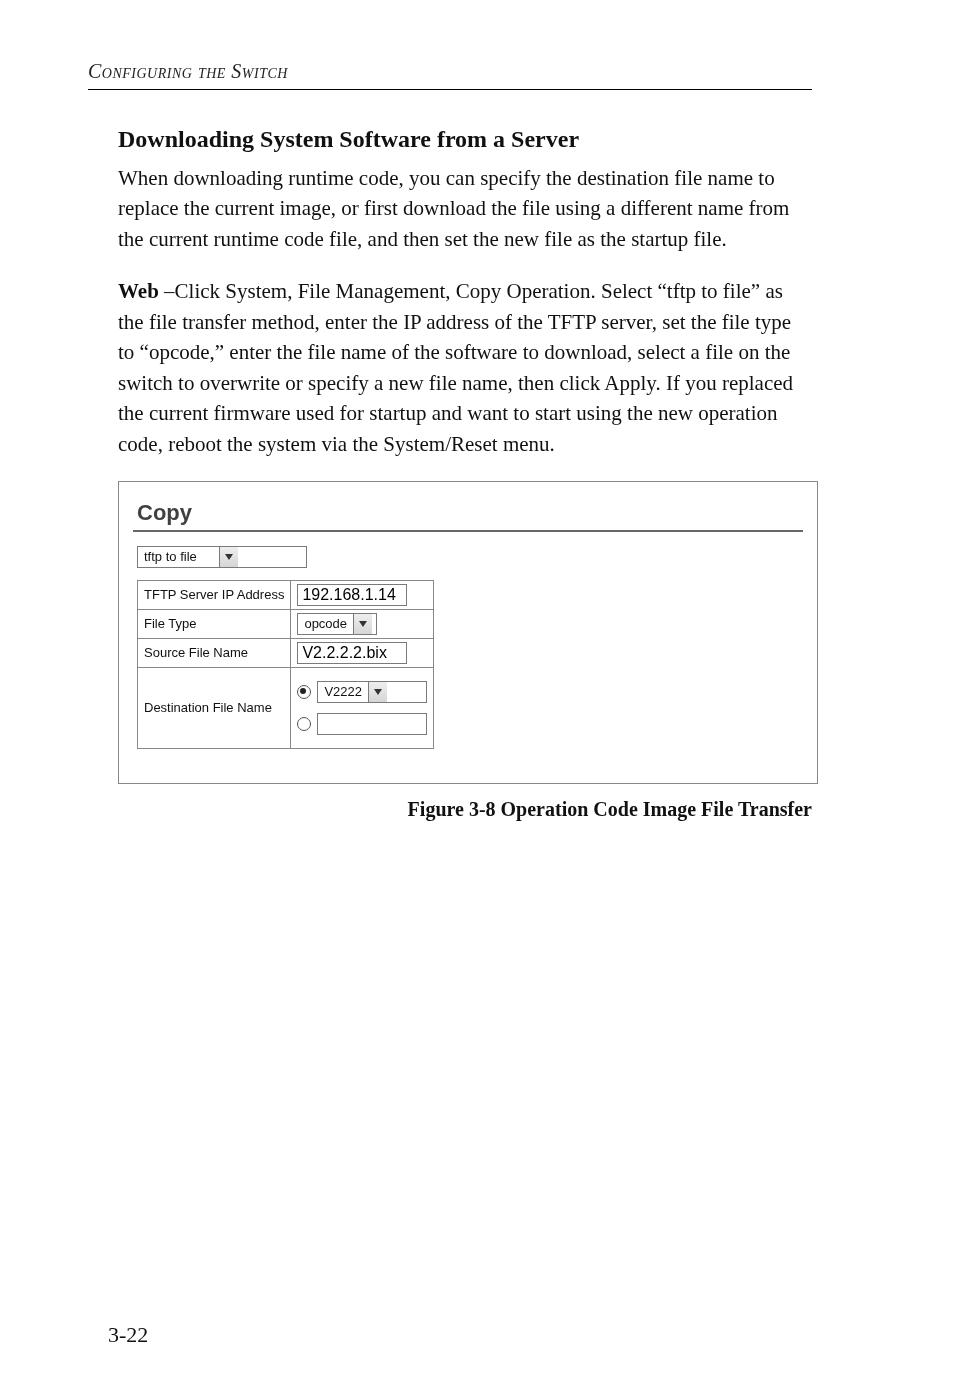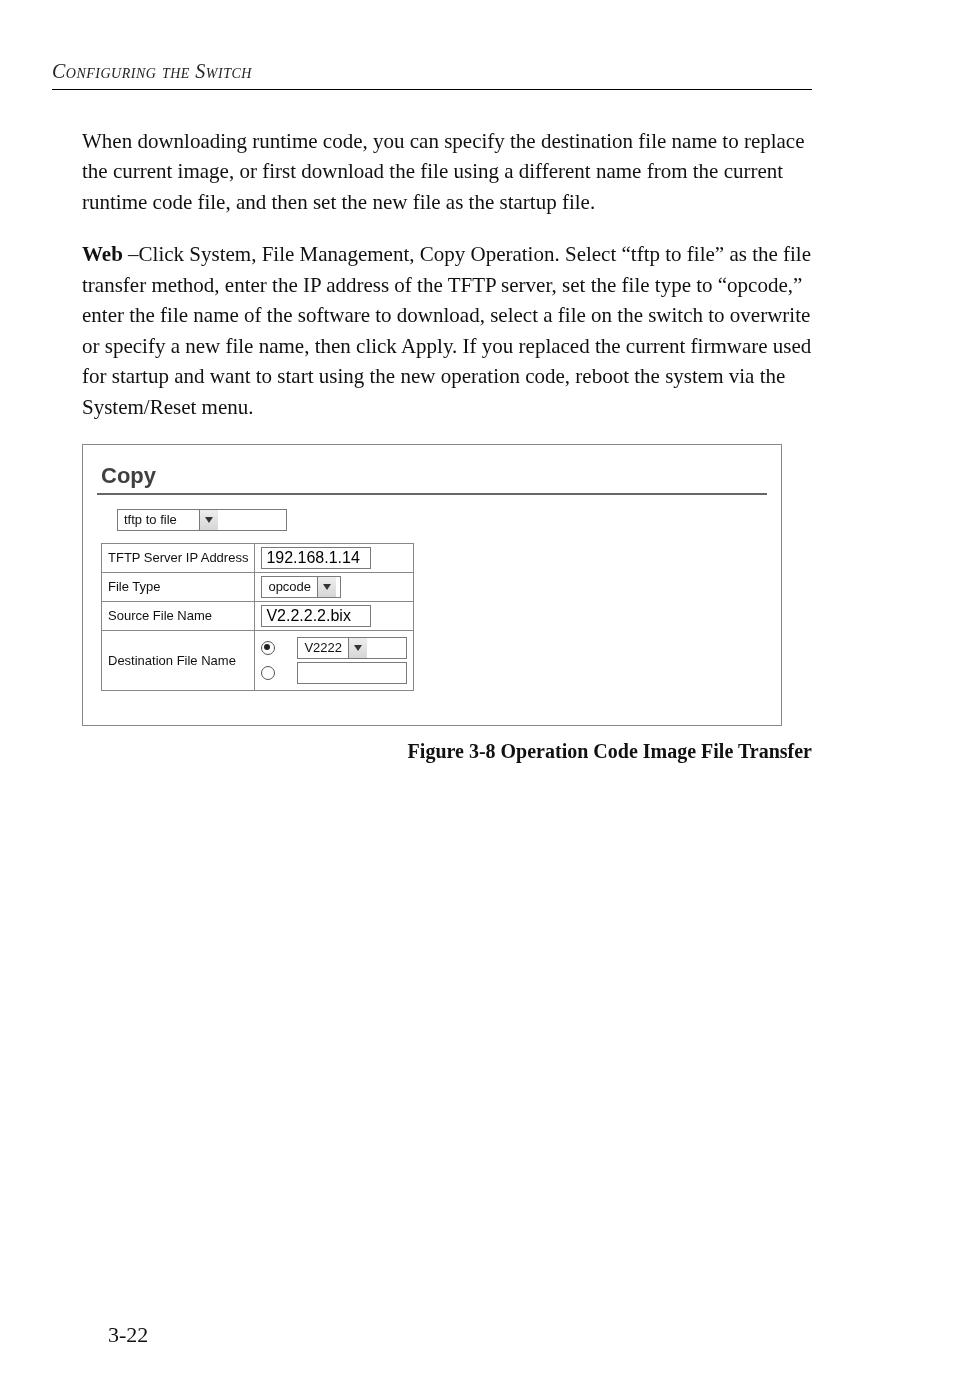--- a/index.html
+++ b/index.html
@@ -7,21 +7,21 @@
     padding: 0;
     background: #fff;
     font-family: Georgia, "Times New Roman", serif;
     color: #111;
     width: 954px;
   }
   .page {
     width: 882px;
     min-height: 1388px;
     position: relative;
-    padding: 60px 70px 0 52px;
+    padding: 60px 70px 0 88px;
     box-sizing: border-box;
   }
   .running-head {
     font-variant: small-caps;
     font-style: italic;
     font-size: 20px;
     letter-spacing: .5px;
     border-bottom: 1px solid #000;
     padding-bottom: 6px;
     margin-bottom: 36px;
@@ -92,21 +92,21 @@
     width: 18px;
     height: 100%;
     border-left: 1px solid #7a7a7a;
     display: flex;
     align-items: center;
     justify-content: center;
     background: linear-gradient(#eee, #d6d6d6);
   }
   .winselect .dropbtn svg { display:block; }
 
-  .method-select { width: 170px; margin-left: 20px; margin-bottom: 12px; gap: 16px; }
+  .method-select { width: 170px; margin-left: 4px; margin-bottom: 12px; gap: 16px; }
 
   table.cfg {
     border-collapse: collapse;
     margin-left: 4px;
   }
   table.cfg td {
     border: 1px solid #888;
     padding: 3px 6px;
     font-size: 13px;
     vertical-align: middle;
@@ -132,28 +132,29 @@
   }
   .radio-dot.checked::after {
     content: "";
     position: absolute;
     left: 2px; top: 2px;
     width: 6px; height: 6px;
     border-radius: 50%;
     background: #222;
   }
   .dest-cell { line-height: 28px; }
-  .dest-row { display: flex; align-items: center; gap: 22px; margin: 3px 0; }
+  .dest-row { display: flex; align-items: center; gap: 6px; margin: 10px 0; }
 </style>
 </head>
 <body>
 
 <div class="page">
   <div class="running-head">Configuring the Switch</div>
 
+  <div class="h2">Downloading System Software from a Server</div>
 
   <p class="para">When downloading runtime code, you can specify the destination file name to replace the current image, or first download the file using a different name from the current runtime code file, and then set the new file as the startup file.</p>
 
   <p class="para">
     <span class="stronglead">Web</span><span> –Click System, File Management, Copy Operation. Select “tftp to file” as the file transfer method, enter the IP address of the TFTP server, set the file type to “opcode,” enter the file name of the software to download, select a file on the switch to overwrite or specify a new file name, then click Apply. If you replaced the current firmware used for startup and want to start using the new operation code, reboot the system via the System/Reset menu.</span>
   </p>
 
   <div class="shot">
     <div class="shot-title">Copy</div>
     <hr class="shot-hr">

